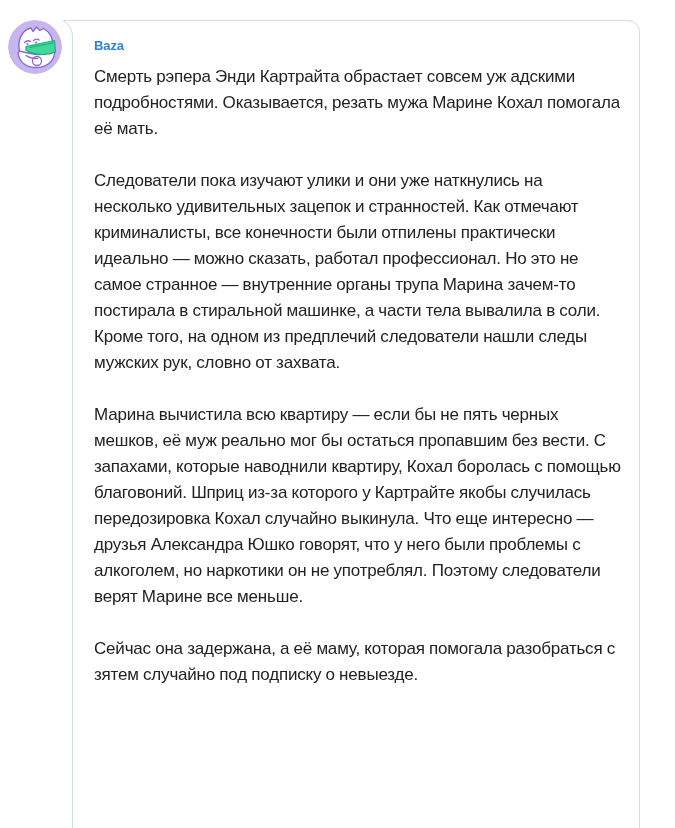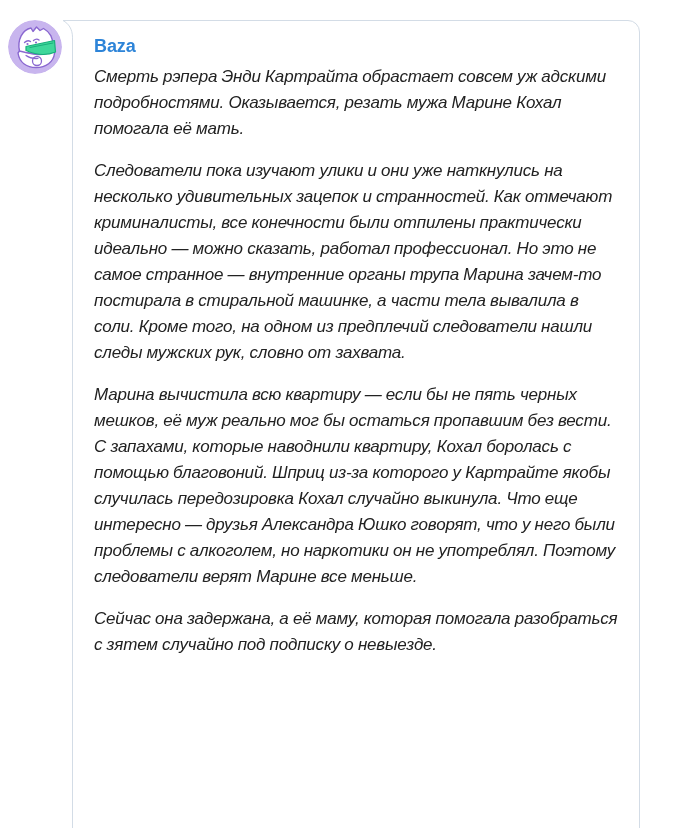--- a/index.html
+++ b/index.html
@@ -33,33 +33,33 @@
     border:1px solid var(--border-color);
     border-radius:0 12px 12px 12px;
     padding:12px 17px 18px 21px;
     min-height:828px;
   }
   .bubble-tail{
     position:absolute;top:-1px;left:-11px;
   }
   .sender{
     color:var(--sender-color);
-    font-size:18px;font-weight:700;line-height:26px;
+    font-size:13px;font-weight:700;line-height:26px;
     letter-spacing:-0.1px;
     cursor:pointer;display:inline-block;
   }
-  .text{margin-top:5px;font-style:italic;}
+  .text{margin-top:5px;}
   .text p{
     margin:0;
     color:var(--text-color);
     font-size:17px;line-height:26px;
     letter-spacing:-0.2px;
     word-spacing:-0.2px;
   }
-  .text p + p{margin-top:16px;}
+  .text p + p{margin-top:26px;}
 </style>
 </head>
 <body>
 
 <div class="msg-row">
 
   <div class="avatar" title="">
     <svg width="54" height="54" viewBox="0 0 54 54" xmlns="http://www.w3.org/2000/svg">
       <circle cx="27" cy="27" r="27" fill="var(--avatar-bg)"></circle>
 

